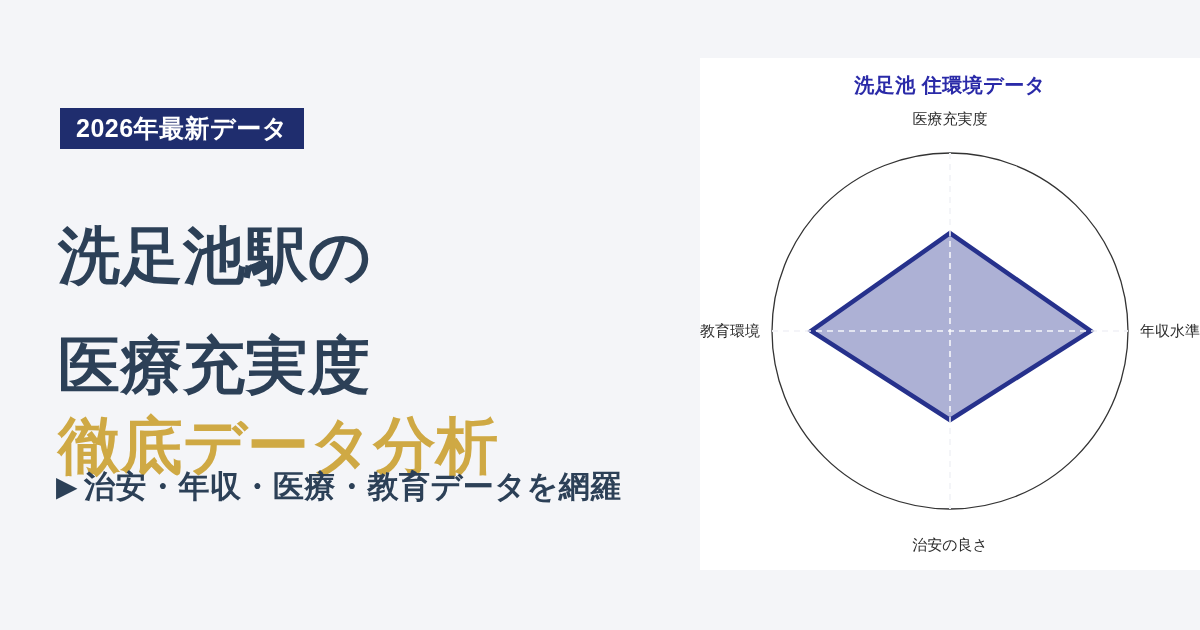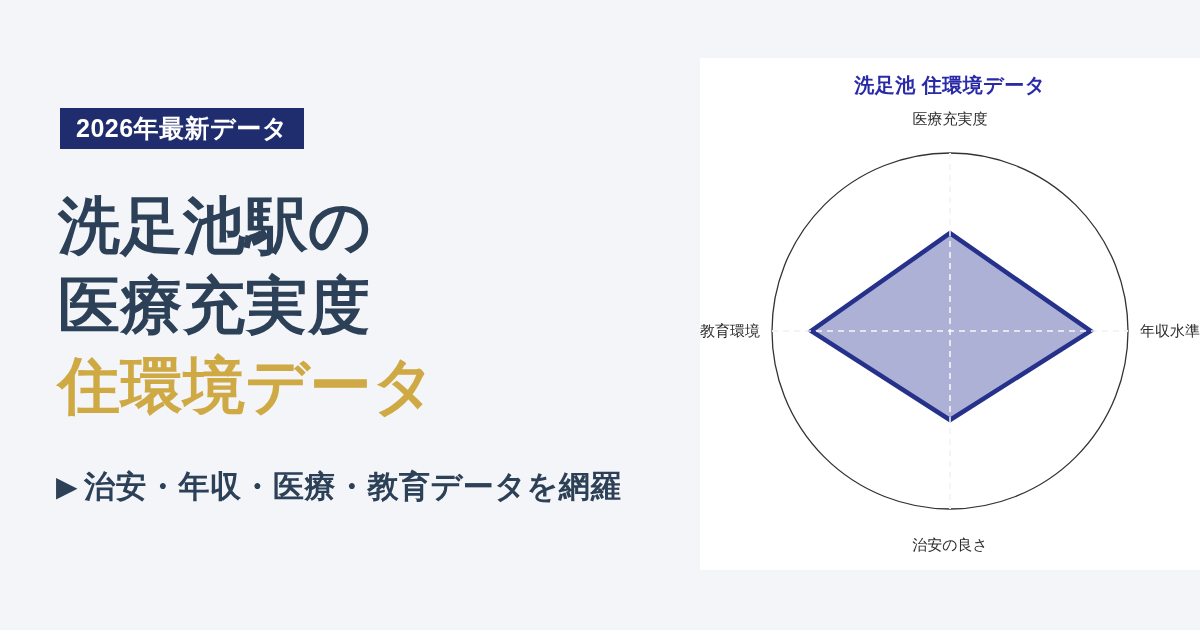--- a/index.html
+++ b/index.html
@@ -42,21 +42,21 @@
     left:58px; top:186px;
     width:620px;
   }
   .headline .line {
     font-size:62px;
     font-weight:bold;
     line-height:1.29;
     letter-spacing:0.5px;
     white-space:nowrap;
   }
-  .headline .line.navy  { color:#2c4057; }
+  .headline .line.navy  { color:#2c4057;margin-top:30px; }
   .headline .line.gold  { color:#cfa944; }
 
   .subtitle {
     position:absolute;
     left:56px; top:466px;
     font-size:31px;
     font-weight:bold;
     color:#2c4057;
     letter-spacing:0.5px;
     white-space:nowrap;
@@ -98,21 +98,21 @@
 
 <div id="page">
 
   <div class="left-panel">
 
     <div class="badge">2026年最新データ</div>
 
     <div class="headline">
       <div class="line navy">洗足池駅の</div>
       <div class="line navy">医療充実度</div>
-      <div class="line gold">住環境データ</div>
+      <div class="line gold">徹底データ分析</div>
     </div>
 
     <div class="subtitle">
       <span class="tri">▶</span>
       <span>治安・年収・医療・教育データを網羅</span>
     </div>
   </div>
 
   <div class="chart-panel">
 

